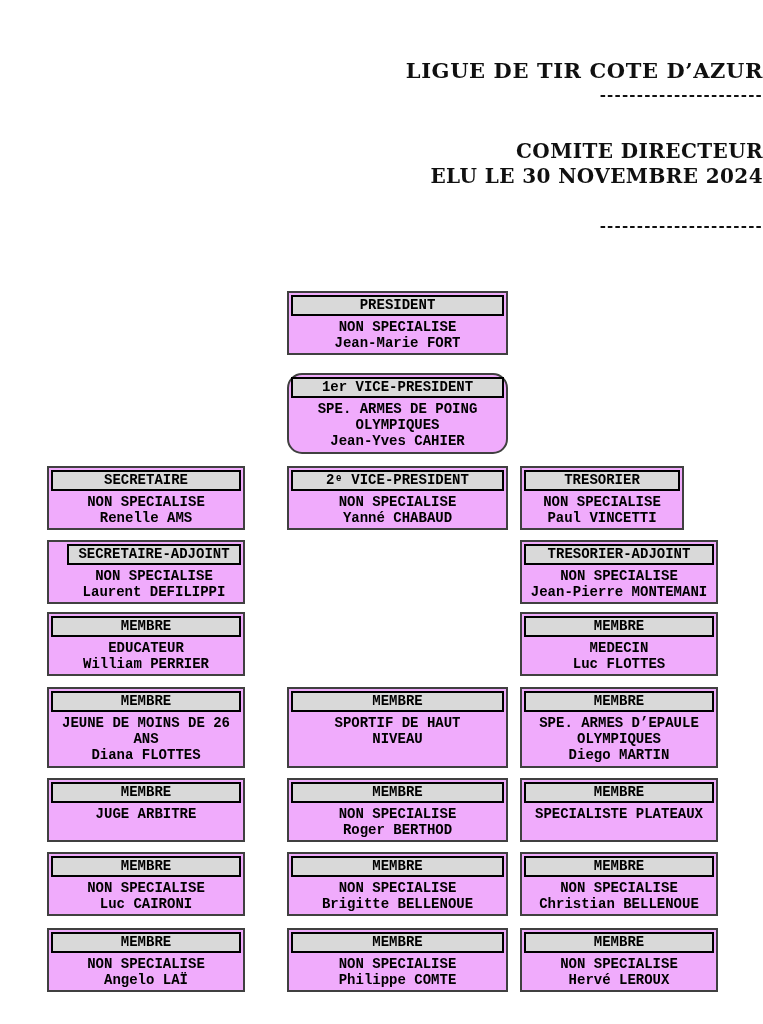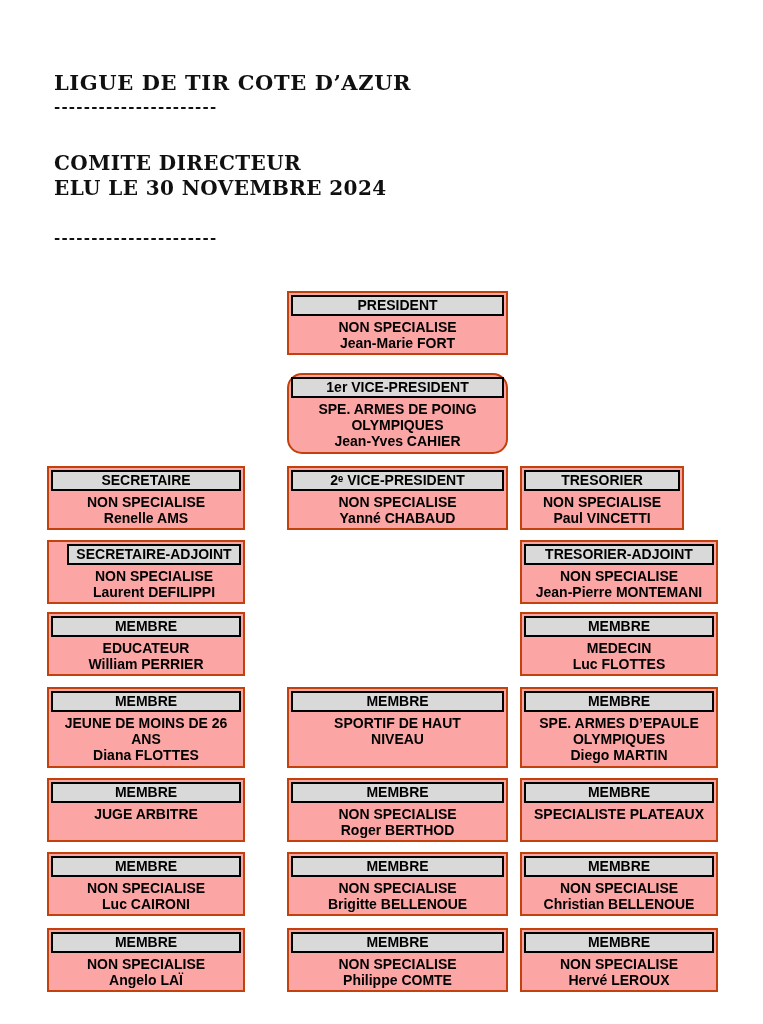--- a/index.html
+++ b/index.html
@@ -11,39 +11,39 @@
     font-family:"Liberation Sans", sans-serif;
     overflow:hidden;
   }
   
   .hdr{
     position:absolute;
     left:0;
     width:100%;
     box-sizing:border-box;
     padding-left:54px;          
-    text-align:left;
+    text-align:right;
     font-family:"DejaVu Serif", serif;
     font-weight:bold;
     color:#101010;
     white-space:nowrap;
-    margin-top:12px;
   }
   .title{top:58px;font-size:21px;letter-spacing:0.6px;}
   .dash{font-size:15px;letter-spacing:1.2px;}
   .dash1{top:86px;}
   .sub1{top:139px;font-size:20px;letter-spacing:0.4px;}
   .sub2{top:164px;font-size:20px;letter-spacing:0.4px;}
   .dash2{top:217px;}
   
   .box{
     position:absolute;
-    border:2px solid #c2410c;
+    border:2px solid #404040;
     box-sizing:border-box;
-    background:#fca5a5;
+    background:#f0abfc;
+    font-family:Liberation Mono, monospace;
   }
   .bh{
     margin:2px;
     border:2px solid #000;
     background:#d9d9d9;
     text-align:center;
     font-weight:bold;
     font-size:14px;
     line-height:17px;
     color:#000;

